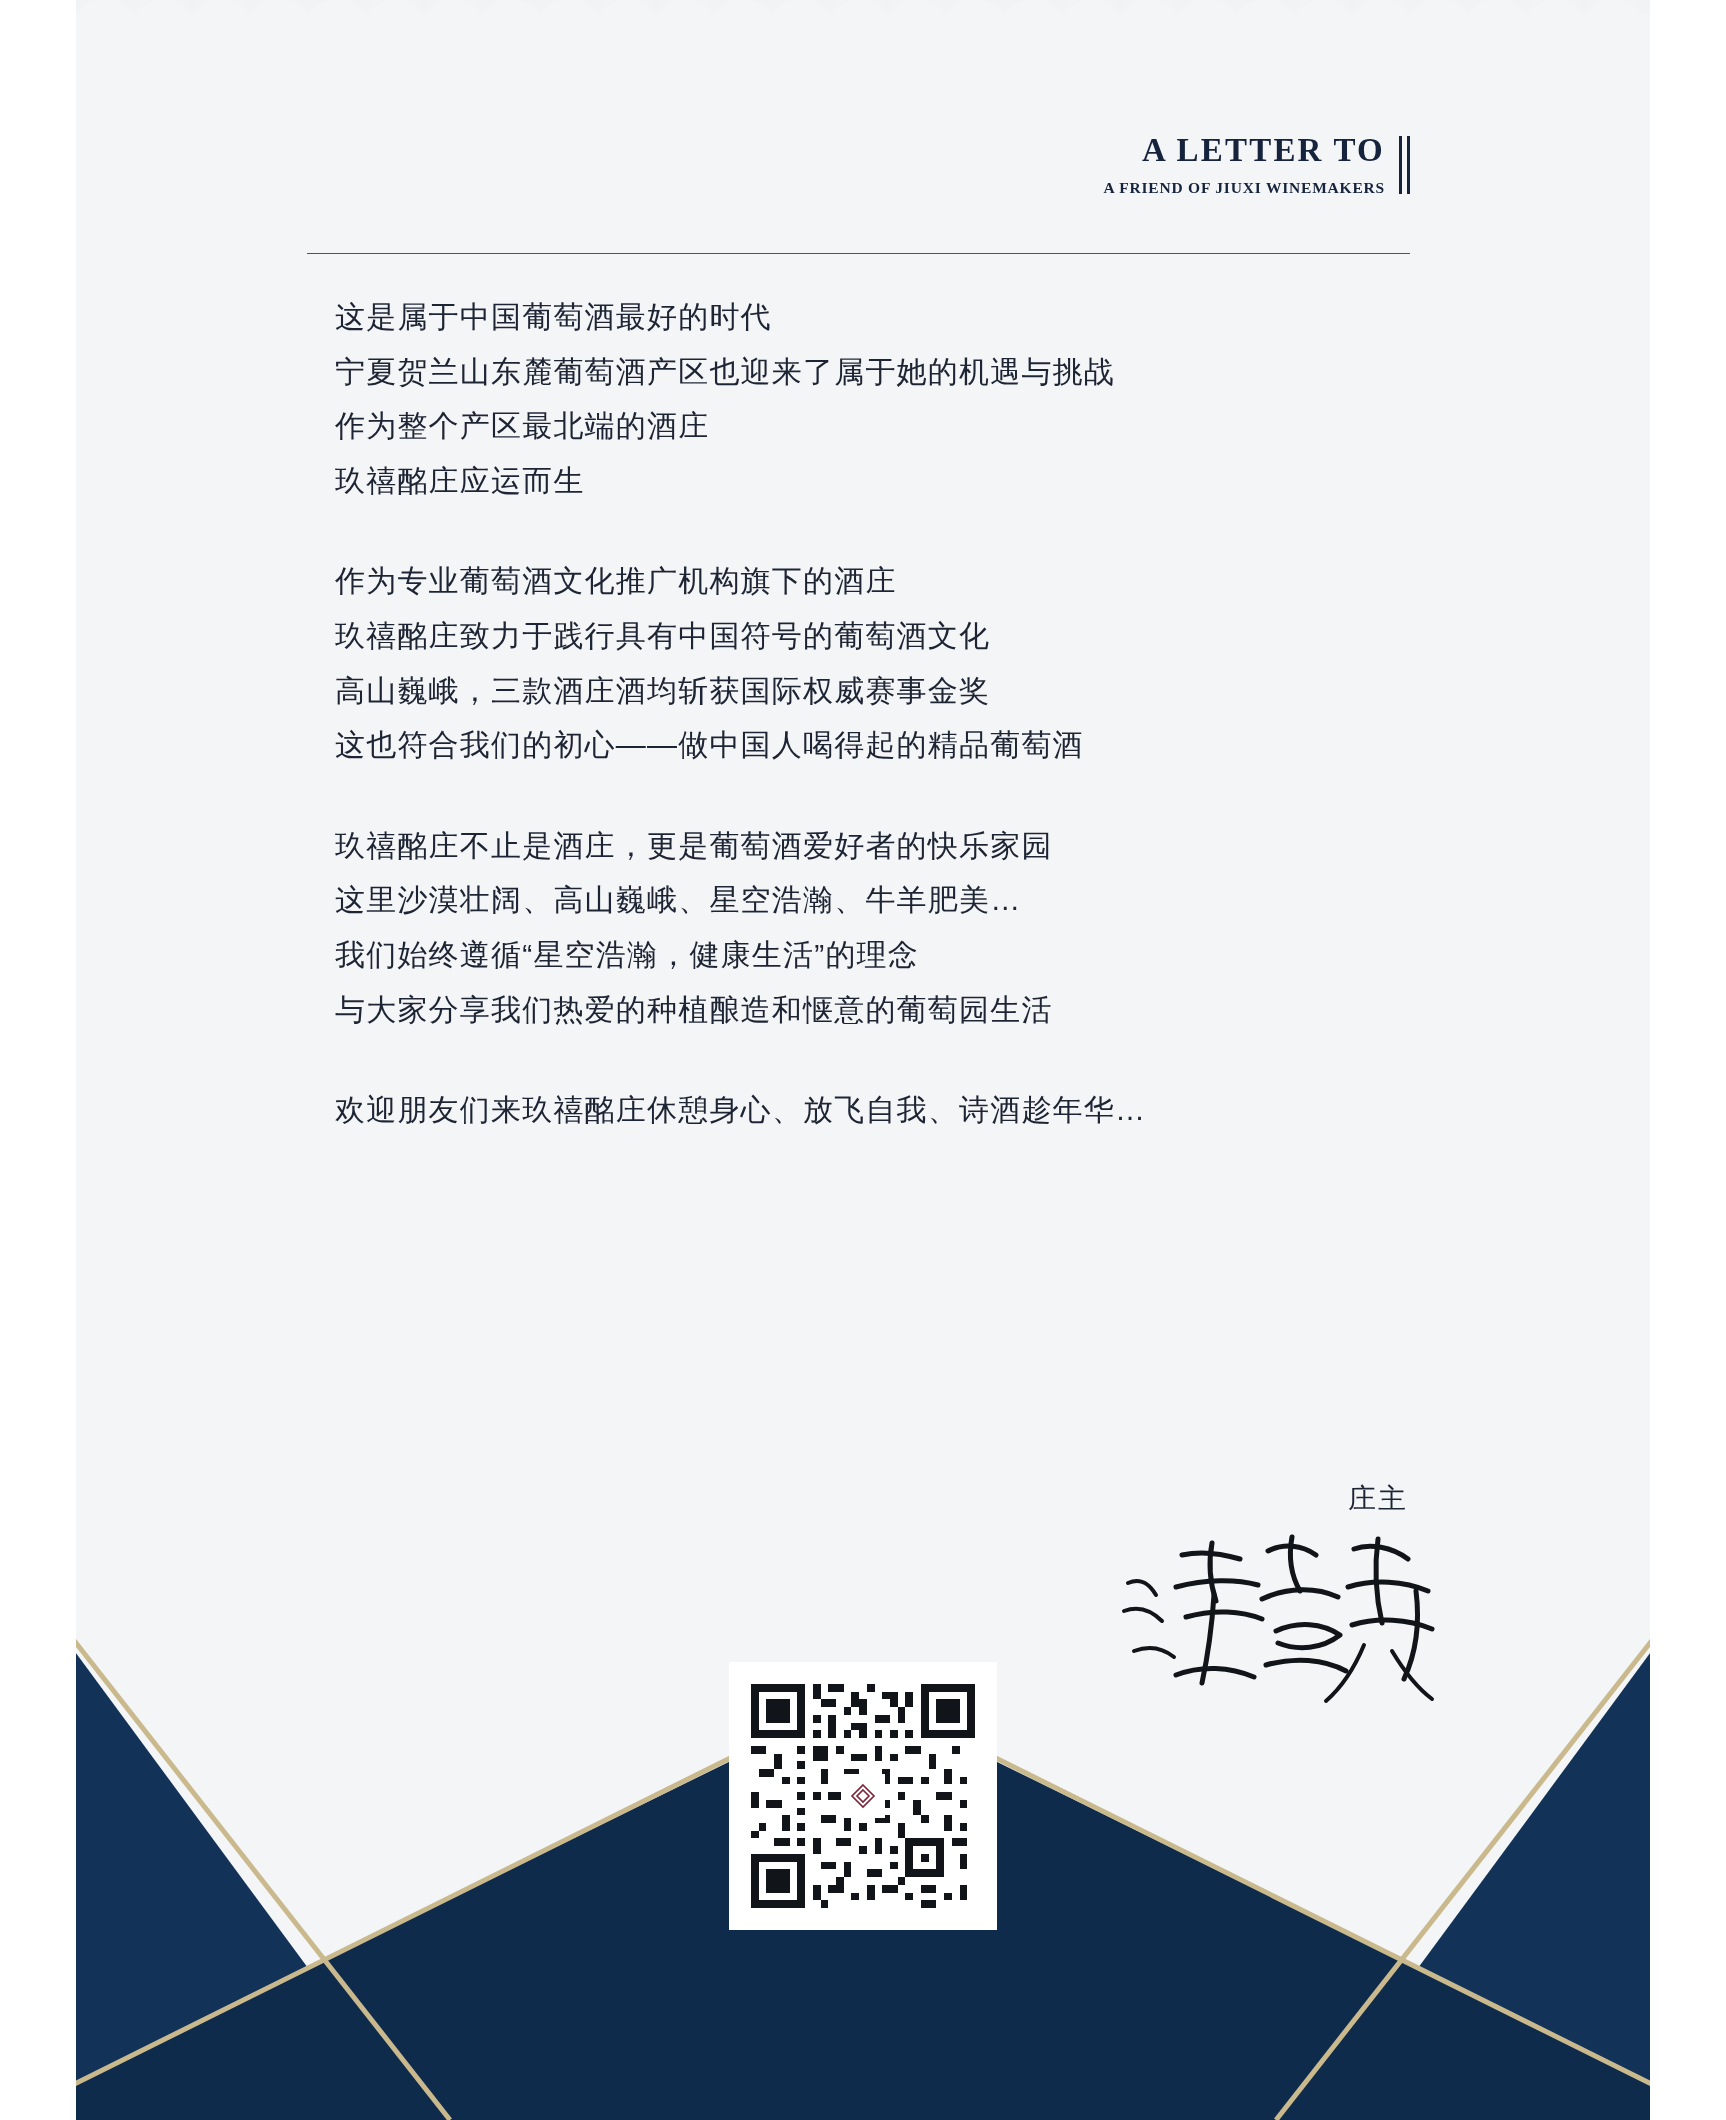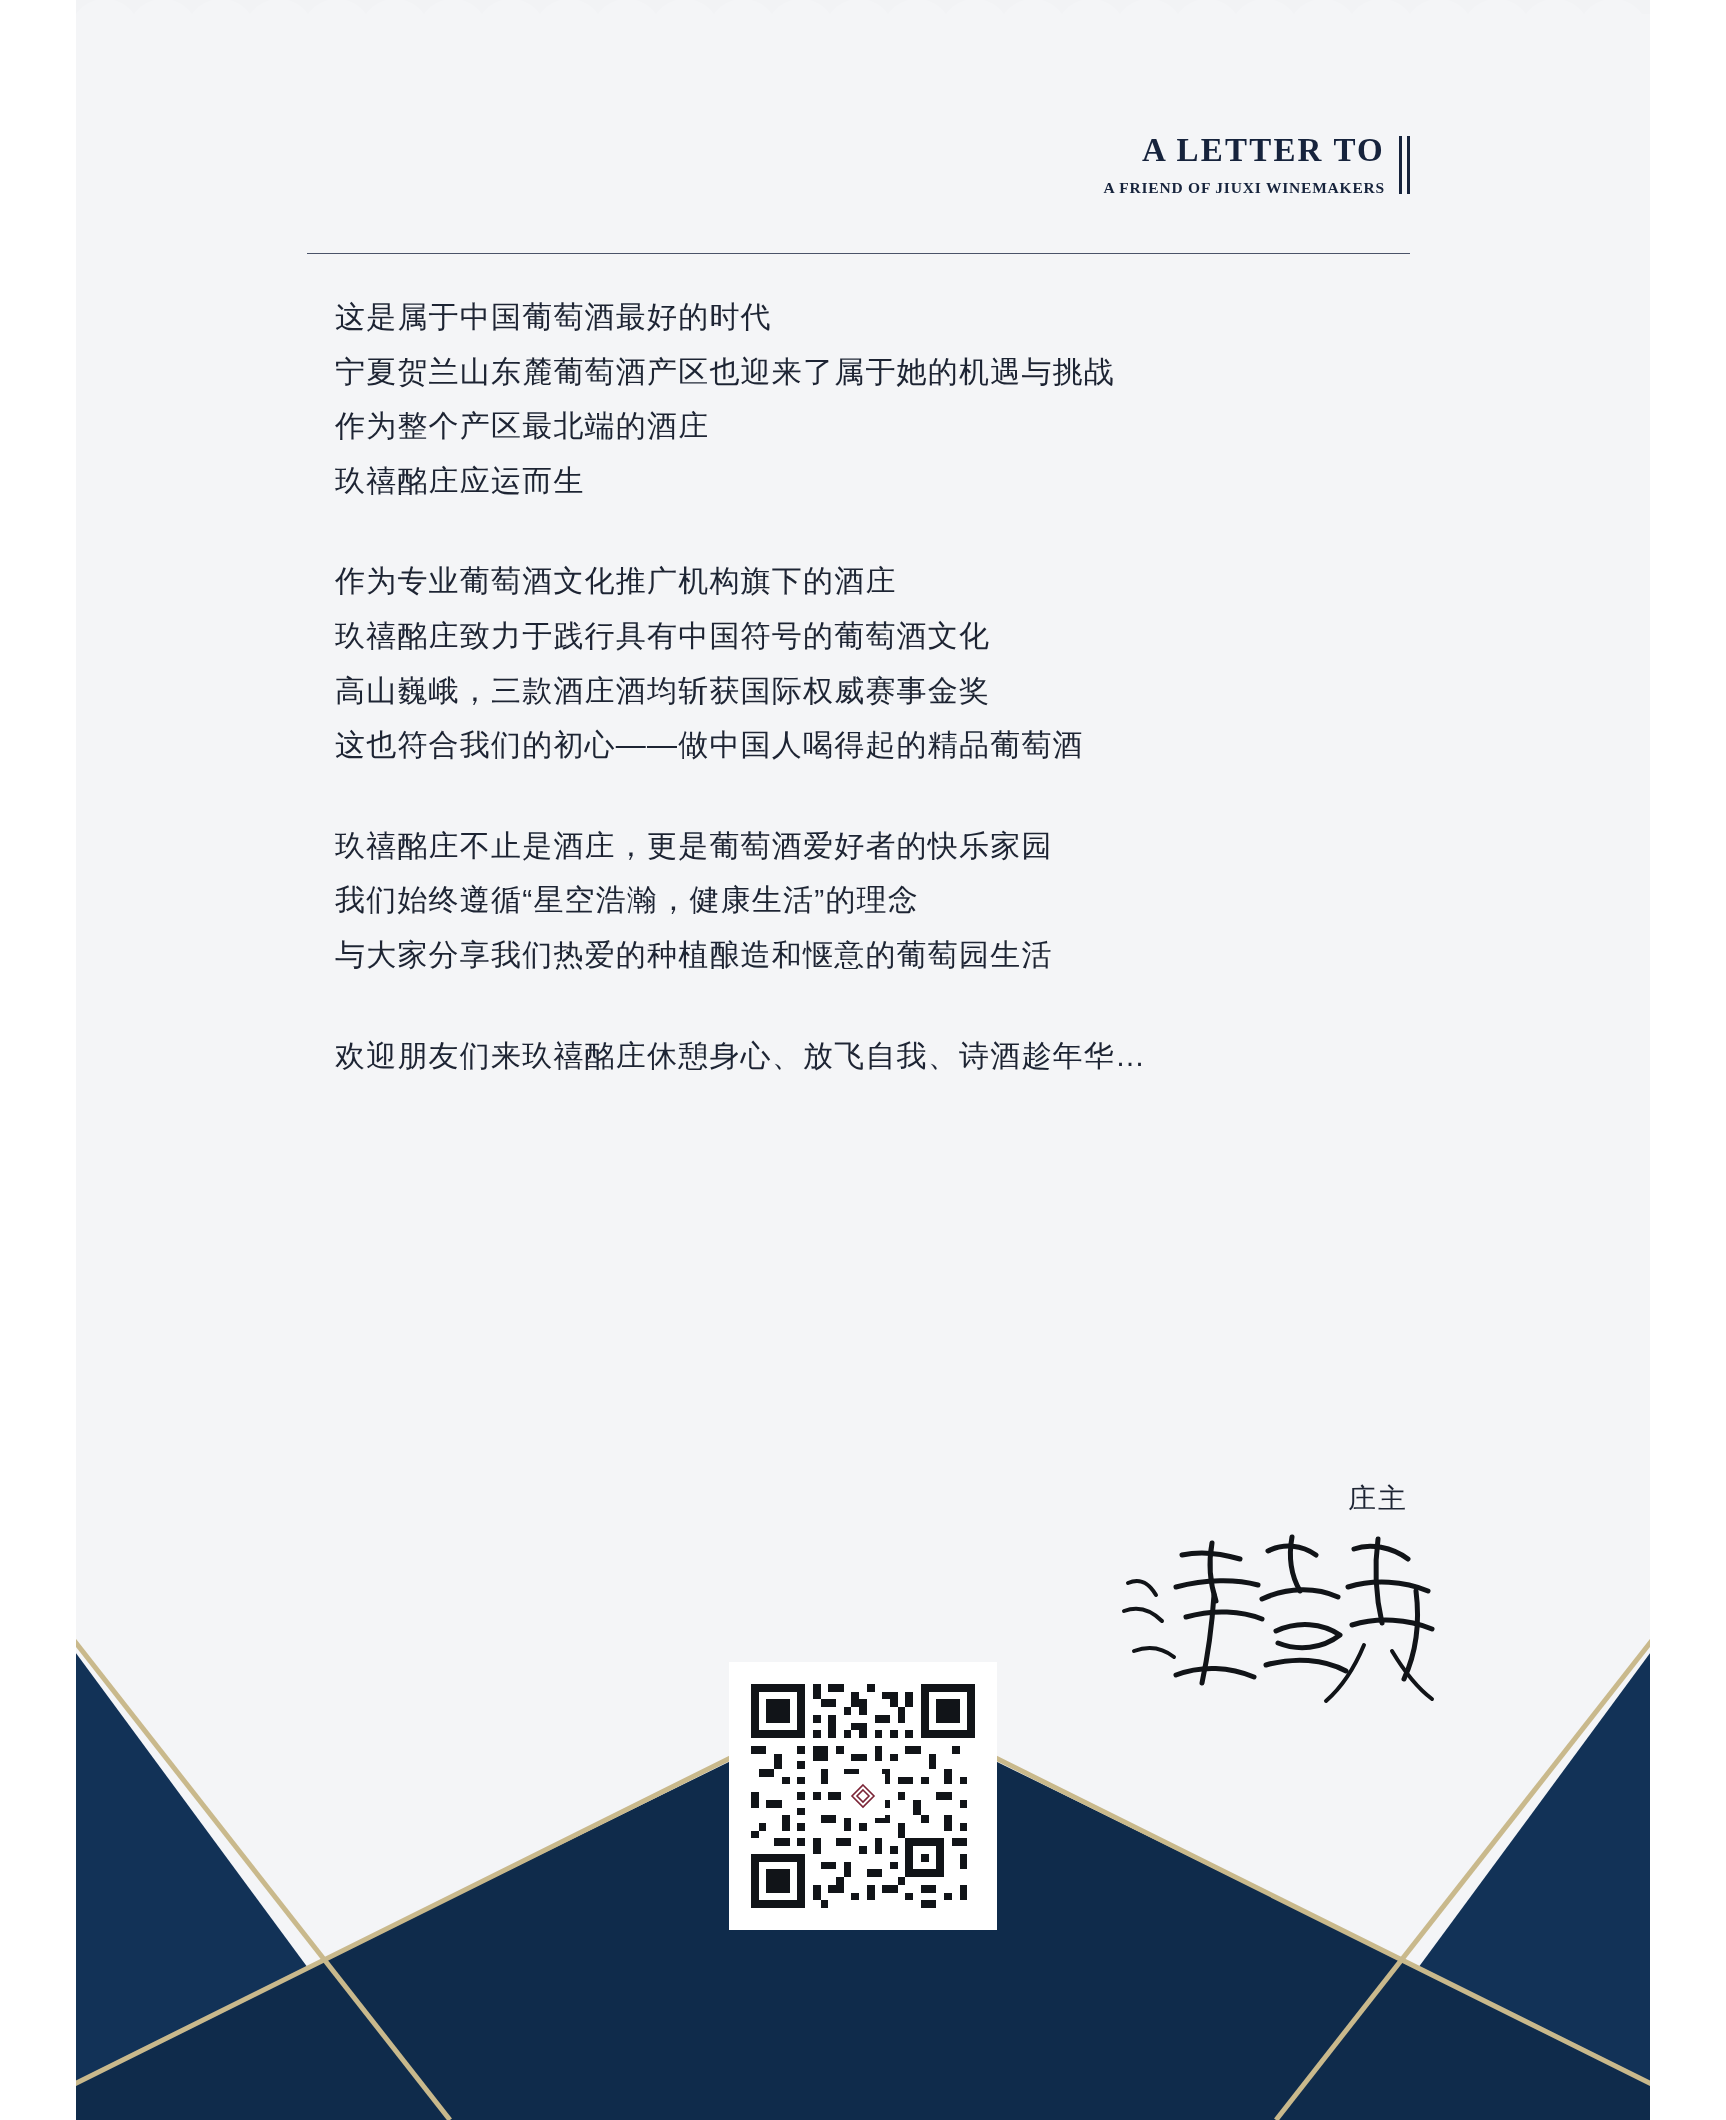--- a/index.html
+++ b/index.html
@@ -294,20 +294,21 @@
       <div class="line">玖禧酩庄应运而生</div>
     </div>
     <div class="para">
       <div class="line">作为专业葡萄酒文化推广机构旗下的酒庄</div>
       <div class="line">玖禧酩庄致力于践行具有中国符号的葡萄酒文化</div>
       <div class="line">高山巍峨，三款酒庄酒均斩获国际权威赛事金奖</div>
       <div class="line">这也符合我们的初心——做中国人喝得起的精品葡萄酒</div>
     </div>
     <div class="para">
       <div class="line">玖禧酩庄不止是酒庄，更是葡萄酒爱好者的快乐家园</div>
+      <div class="line">这里沙漠壮阔、高山巍峨、星空浩瀚、牛羊肥美…</div>
       <div class="line">我们始终遵循“星空浩瀚，健康生活”的理念</div>
       <div class="line">与大家分享我们热爱的种植酿造和惬意的葡萄园生活</div>
     </div>
     <div class="para">
       <div class="line">欢迎朋友们来玖禧酩庄休憩身心、放飞自我、诗酒趁年华…</div>
     </div>
   </div>
 
   <div class="sign-label">庄主</div>
   <div class="signature">

